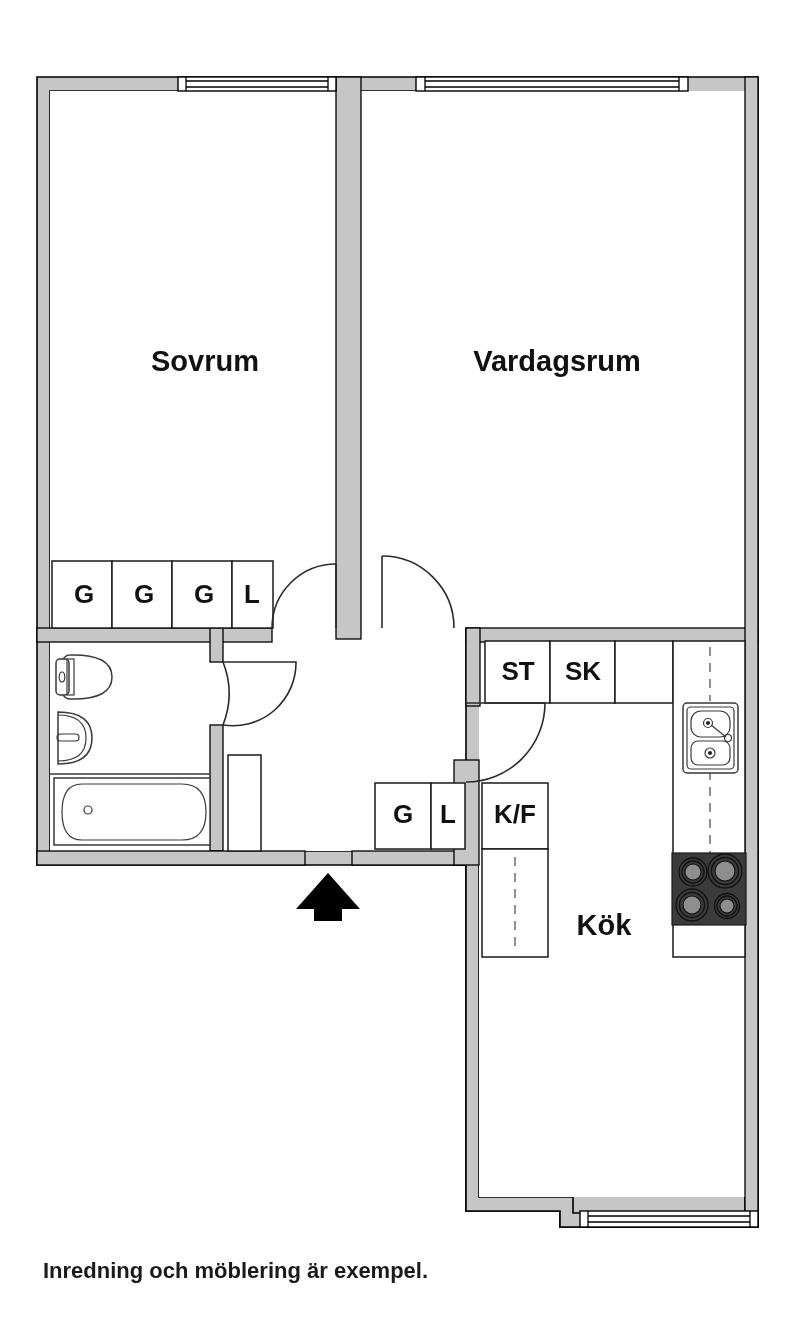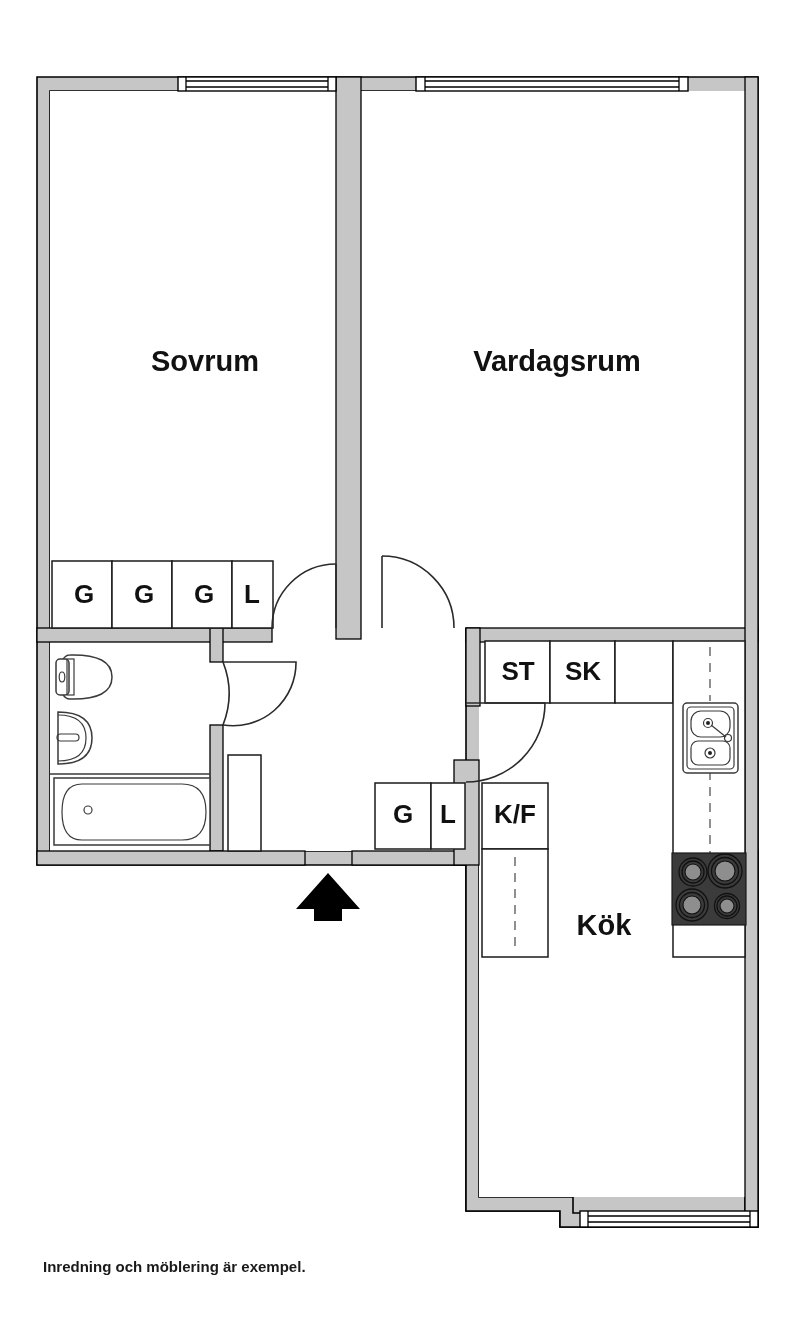--- a/index.html
+++ b/index.html
@@ -52,21 +52,21 @@
     font-size: 26px;
     fill: #111111;
     text-anchor: middle;
     dominant-baseline: middle;
   }
   #caption {
     position: absolute;
     left: 43px;
     top: 1243px;
     font-family: "Liberation Sans", sans-serif;
-    font-size: 15px;
+    font-size: 22px;
     color: #1a1a1a;
     white-space: nowrap;
   }
 </style>
 </head>
 <body>
 
 <div id="floorplan-root">
 
   <svg class="plan" viewBox="0 0 800 1338" xmlns="http://www.w3.org/2000/svg">

